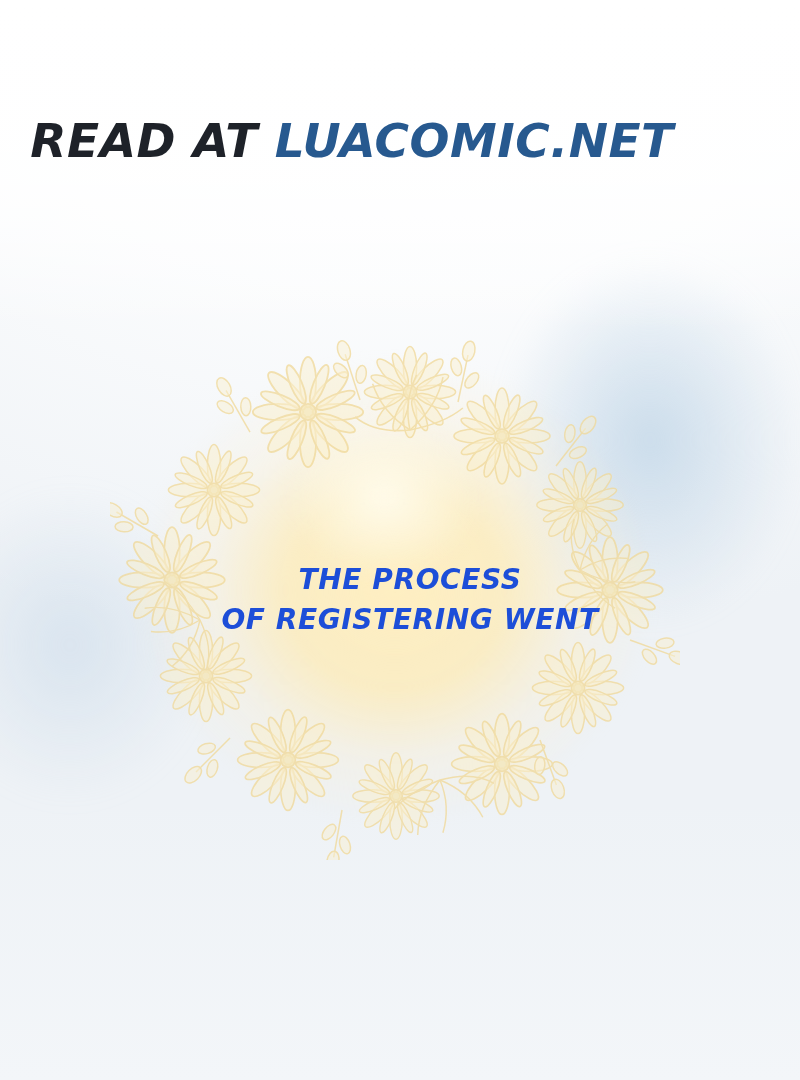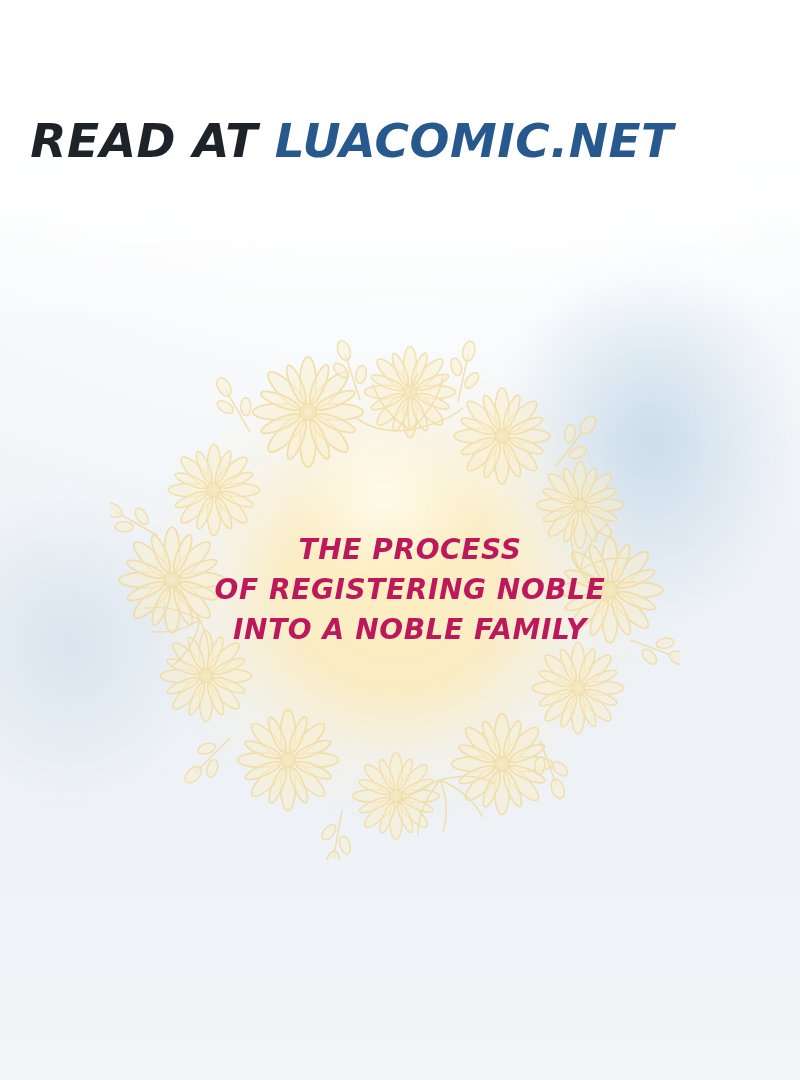--- a/index.html
+++ b/index.html
@@ -112,28 +112,28 @@
     font-family: "DejaVu Sans", sans-serif;
     white-space: nowrap;
   }
   .promo-accent {
     color: #27598f;
   }
 
   .caption {
     position: absolute;
     left: 150px;
-    top: 530px;
+    top: 560px;
     width: 520px;
     text-align: center;
     font-size: 28px;
     font-style: italic;
     font-weight: 700;
     line-height: 1.42;
-    color: #be185d;
+    color: #1d4ed8;
     letter-spacing: 0.6px;
   }
   .caption div { white-space: nowrap; }
 </style>
 </head>
 <body>
 
 <div class="page">
 
   <div class="bg-base"></div>
@@ -220,17 +220,16 @@
       </g>
     </svg>
   </div>
 
   <div class="promo">
     <div class="promo-line"><span>READ AT </span><span class="promo-accent">LUACOMIC.NET</span></div>
   </div>
 
   <div class="caption">
     <div>THE PROCESS</div>
-    <div>OF REGISTERING NOBLE</div>
-    <div>INTO A NOBLE FAMILY</div>
+    <div>OF REGISTERING WENT</div>
   </div>
 
 </div>
 
 </body></html>

